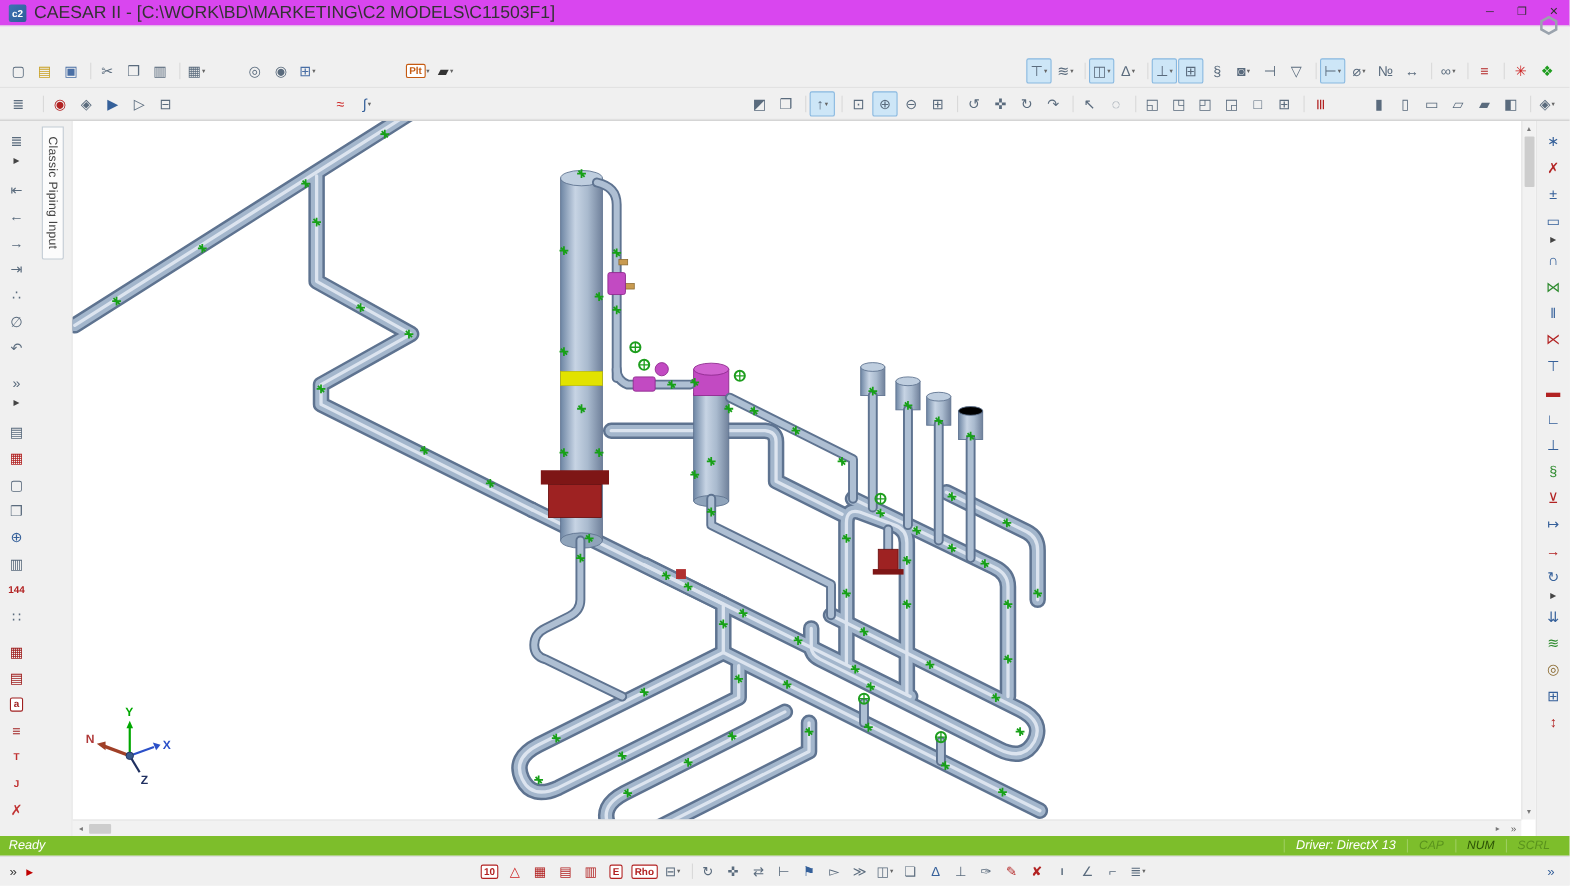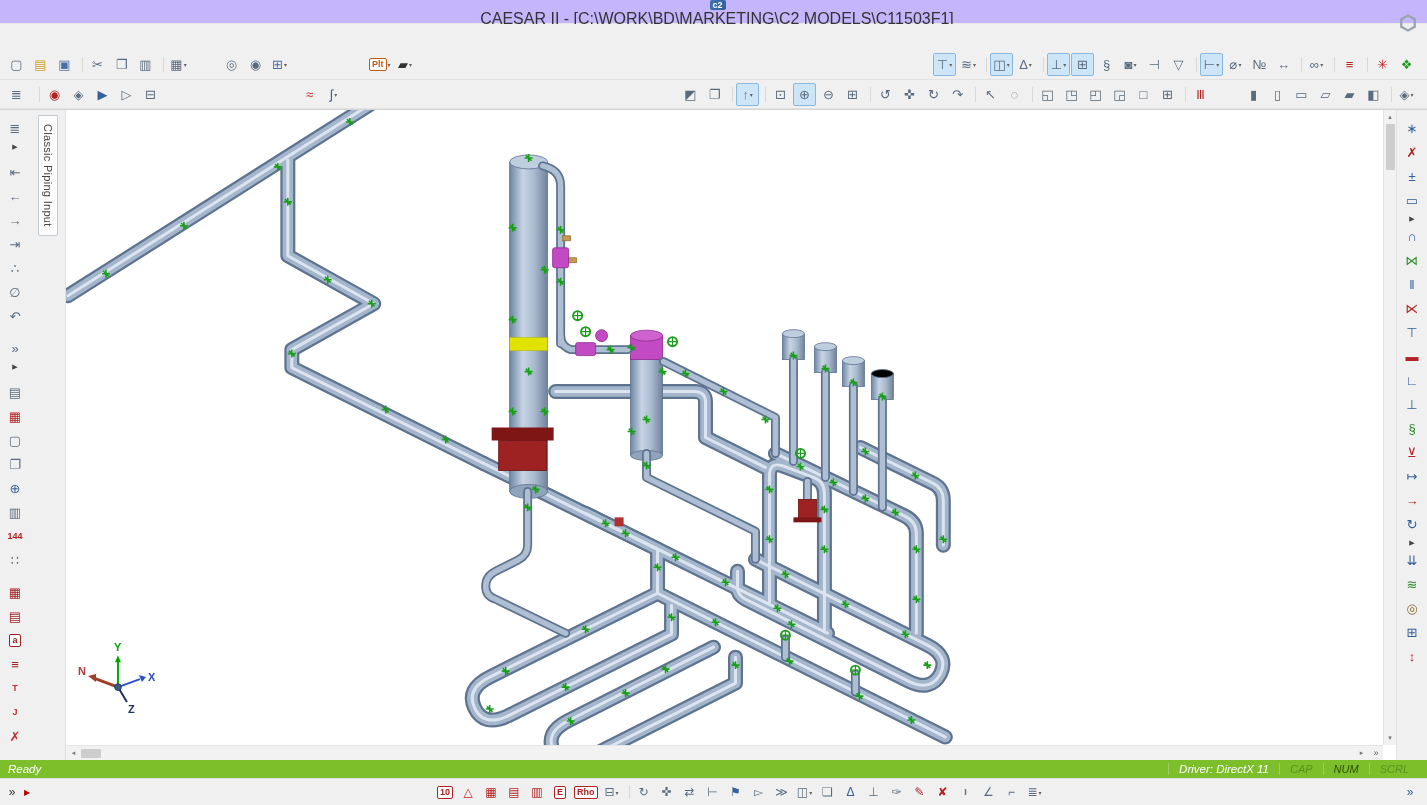--- a/index.html
+++ b/index.html
@@ -1,21 +1,21 @@
 <!DOCTYPE html>
 <html><head>
 <meta charset="utf-8">
 <style>
   * { margin:0; padding:0; box-sizing:border-box; }
   html,body { width:1427px; height:805px; overflow:hidden; }
   body { font-family:"Liberation Sans","DejaVu Sans",sans-serif; background:#f0f0f0; color:#333; }
   .window { width:1427px; height:805px; display:flex; flex-direction:column; background:#f0f0f0; }
 
   
-  .titlebar { height:24px; display:flex; align-items:center; background:#c4b5fd; border-bottom:1px solid #e6e6e6;flex-direction:column; }
+  .titlebar { height:24px; display:flex; align-items:center; background:#d946ef; border-bottom:1px solid #e6e6e6; }
   .app-icon { width:16px; height:16px; margin-left:8px; background:linear-gradient(135deg,#3f74b3,#2c5d99); color:#fff; font-size:9px; font-weight:bold; display:flex; align-items:center; justify-content:center; border-radius:2px; }
   .title { font-size:16px; color:#333; margin-left:7px; white-space:nowrap; }
   .win-buttons { margin-left:auto; display:flex; height:100%; }
   .win-btn { width:29px; height:100%; display:flex; align-items:center; justify-content:center; font-size:10px; color:#333; }
 
   
   .menubar { height:26px; display:flex; align-items:center; padding-left:22px; background:#f0f0f0; }
   .menu-item { font-size:12.5px; color:#222; padding:4px 9px; cursor:default; }
   .menu-logo { margin-left:auto; margin-right:6px; display:flex; align-items:center; }
 
@@ -790,21 +790,21 @@
         </button>
         <button class="tbtn" data-name="measure-tool" style="color: rgb(178, 34, 34);">
           <span class="glyph" data-name="icon-glyph">↕</span>
         </button>
       </div>
   </div>
 
   <div class="statusbar" data-name="status-bar">
     <span data-name="status-ready-text">Ready</span>
     <div class="sb-right">
-      <span class="sb-pane" data-name="driver-status">Driver: DirectX 11</span>
+      <span class="sb-pane" data-name="driver-status">Driver: DirectX 13</span>
       <span class="sb-pane sb-dim" data-name="caps-lock-indicator">CAP</span>
       <span class="sb-pane sb-num" data-name="num-lock-indicator">NUM</span>
       <span class="sb-pane sb-dim" data-name="scroll-lock-indicator">SCRL</span>
     </div>
   </div>
 
   <div class="bottombar" data-name="bottom-toolbar">
     <div class="bb-overflow" data-name="bottom-overflow-chevron">»</div>
     <div class="bb-flyout" data-name="bottom-flyout-arrow">▶</div>
     <div class="bb-icons">

